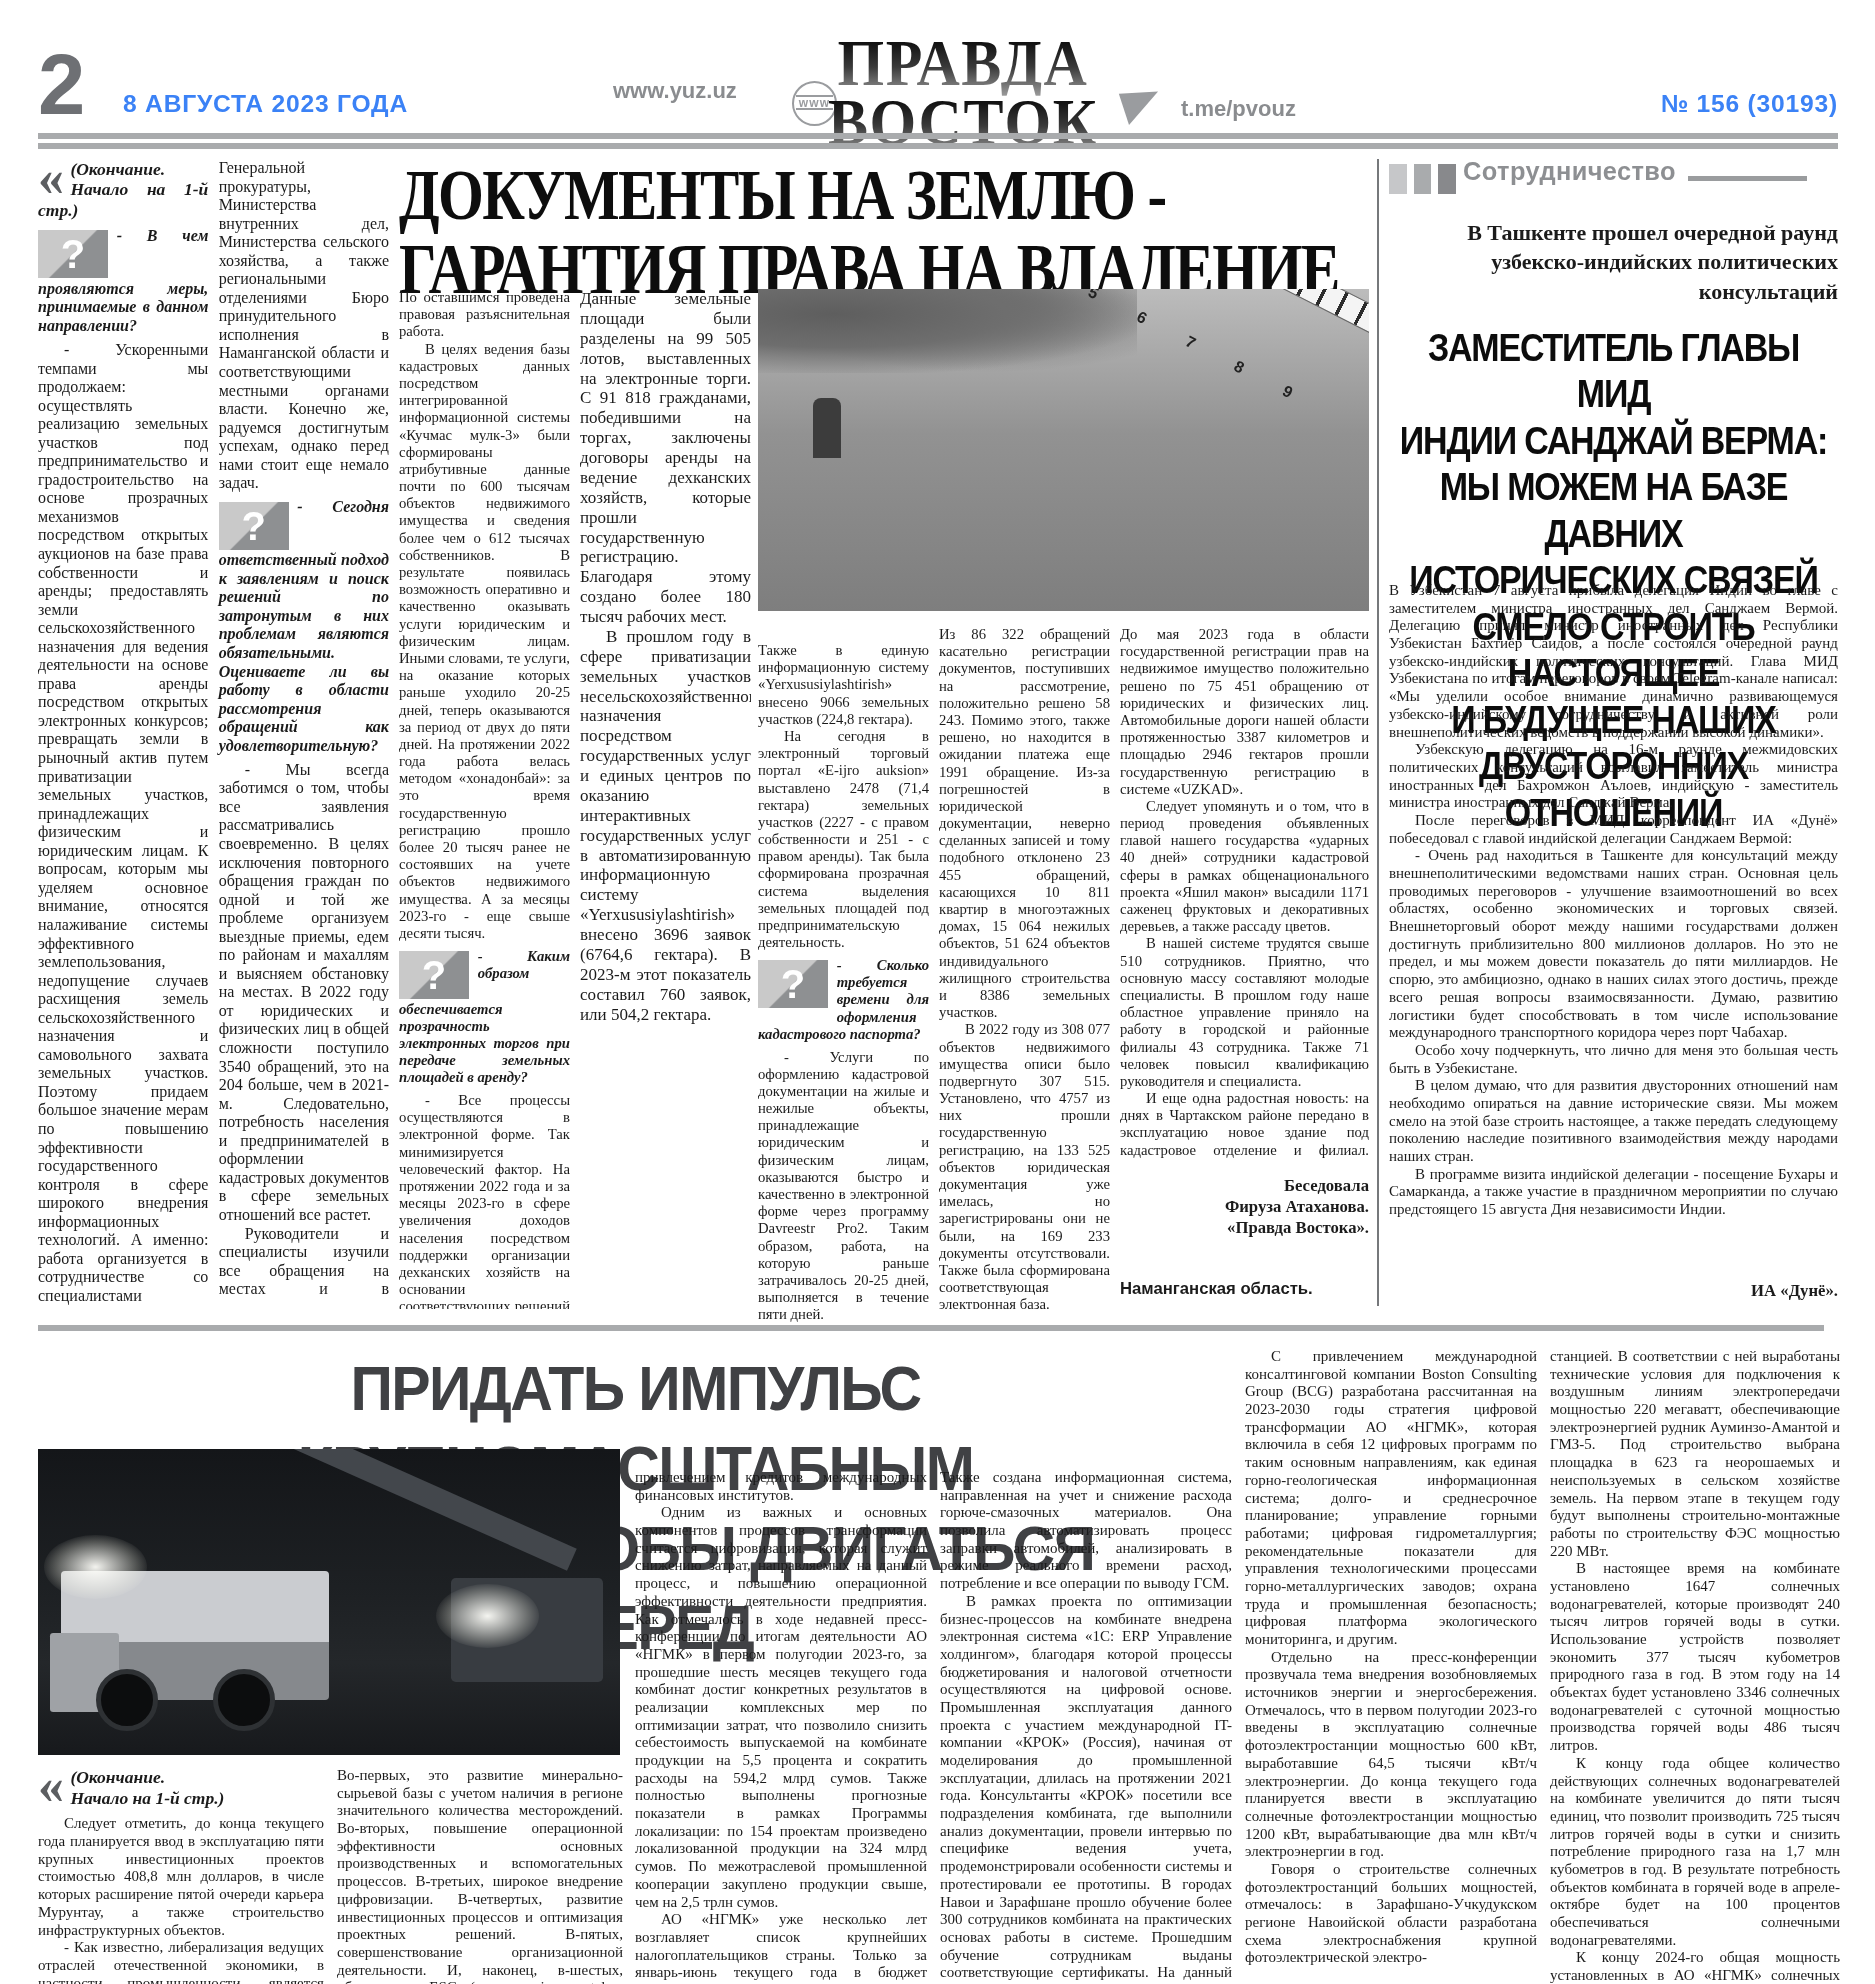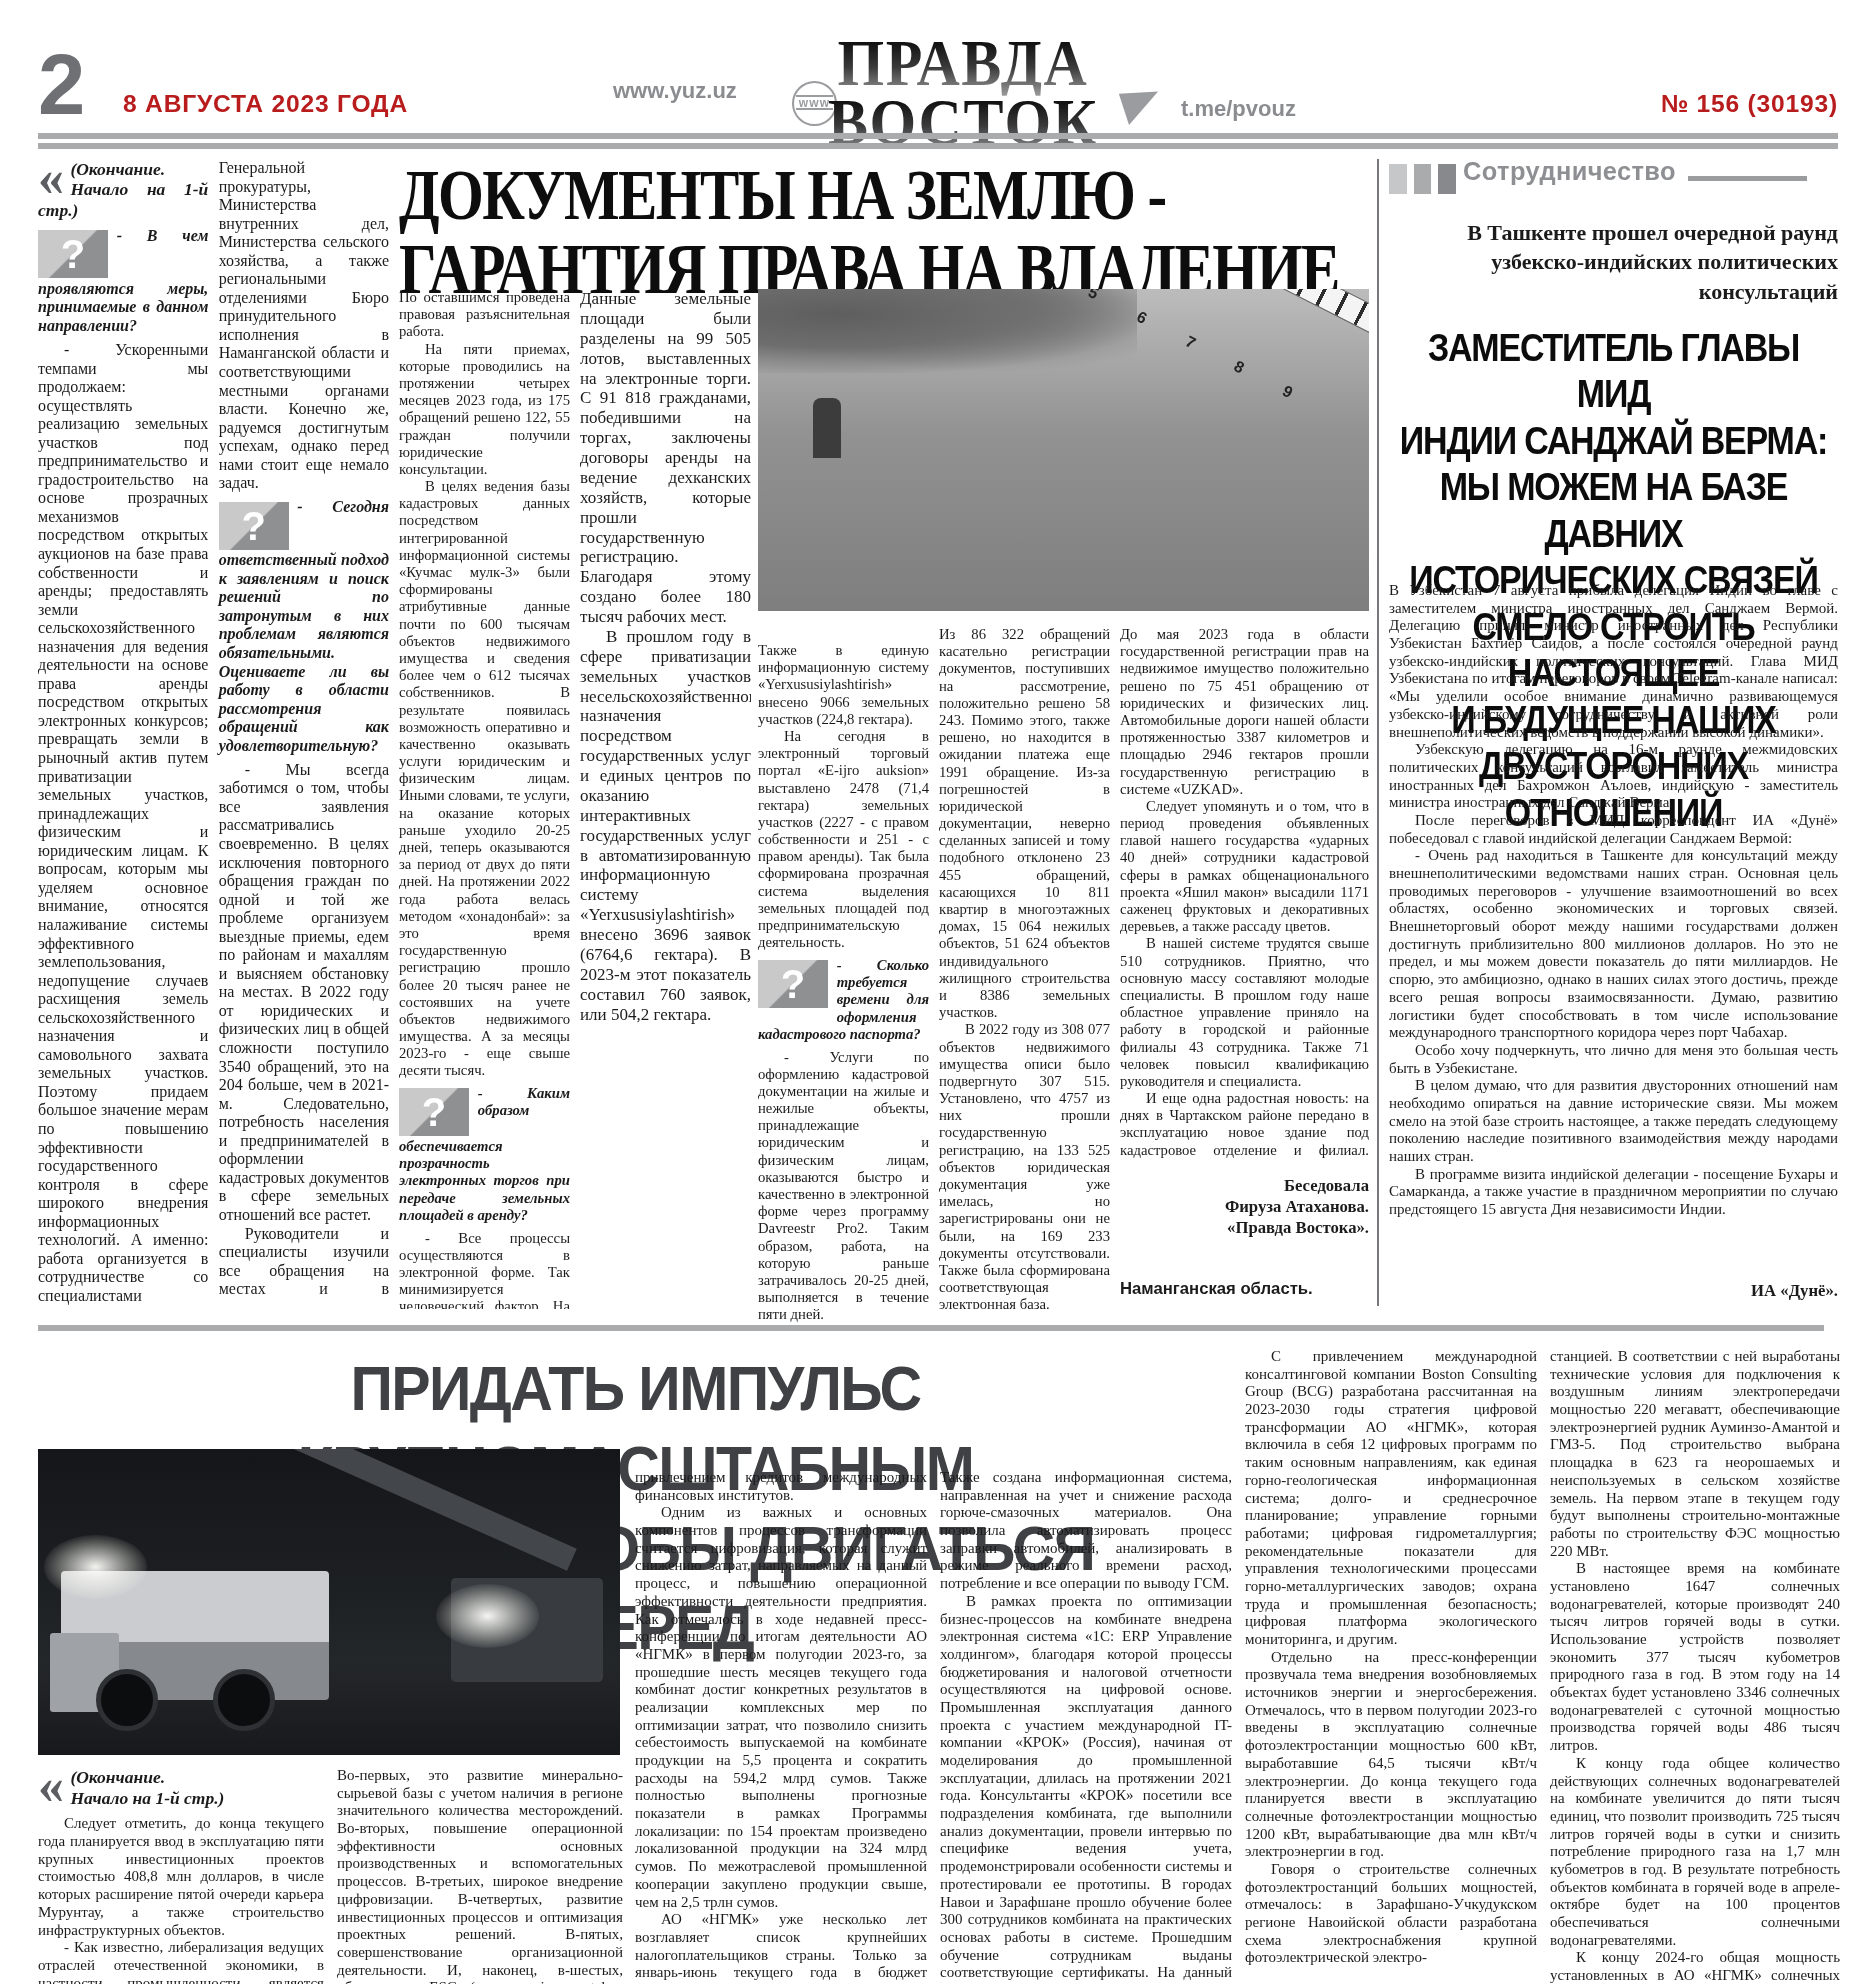--- a/index.html
+++ b/index.html
@@ -1,21 +1,21 @@
 <!DOCTYPE html>
 <html style="font-size:6.4px"><head>
 <meta charset="utf-8">
 <style>
   html,body{margin:0;padding:0;background:#e8e8e8;}
   #canvas{position:relative;width:1876px;height:2603px;background:#ffffff;overflow:hidden;
           font-family:"Liberation Serif",serif;color:#1b1b1b;}
   .abs{position:absolute;}
   
   .pagenum{font:bold 85px/1 "Liberation Sans",sans-serif;color:#6e7074;}
-  .hmeta{font:bold 24.6px/1 "Liberation Sans",sans-serif;color:#b91c1c;letter-spacing:0.8px;text-align:right;}
+  .hmeta{font:bold 24.6px/1 "Liberation Sans",sans-serif;color:#3b82f6;letter-spacing:0.8px;text-align:right;}
   .hsite{font:bold 22px/1 "Liberation Sans",sans-serif;color:#8a8c8f;}
   .masthead{font:bold 60px/0.98 "Liberation Serif",serif;letter-spacing:1.6px;text-align:center;
             background:linear-gradient(180deg,#000 0%,#3a3a3a 55%,#9a9a9a 100%);
             -webkit-background-clip:text;background-clip:text;color:transparent;
             transform:scaleY(1.08);transform-origin:top center;}
   .hrule{background:#a9abad;height:6px;}
   .globe{width:41px;height:41px;border:2.8px solid #9a9c9f;border-radius:50%;position:relative;margin-left:28px;}
   .globe:before,.globe:after{content:"";position:absolute;left:4%;right:4%;border-top:2.4px solid #9a9c9f;}
   .globe:before{top:30%;} .globe:after{top:62%;}
   .globe .www{position:absolute;top:34%;left:0;right:0;text-align:center;
@@ -102,21 +102,20 @@
       <p class="qpara"><span class="qicon">?</span><span>- Сегодня ответственный подход к заявлениям и поиск решений по затронутым в них проблемам являются обязательными. Оцениваете ли вы работу в области рассмотрения обращений как удовлетворительную?</span></p>
       <p class="para"><span>- Мы всегда заботимся о том, чтобы все заявления рассматривались своевременно. В целях исключения повторного обращения граждан по одной и той же проблеме организуем выездные приемы, едем по районам и махаллям и выясняем обстановку на местах. В 2022 году от юридических и физических лиц в общей сложности поступило 3540 обращений, это на 204 больше, чем в 2021-м. Следовательно, потребность населения и предпринимателей в оформлении кадастровых документов в сфере земельных отношений все растет.</span></p>
       <p class="para"><span>Руководители и специалисты изучили все обращения на местах и в положительном ключе решили 2014 из них. Относительно оставшихся 1526 ситуаций граждане получили необходимые разъяснения. На 15 выездных приемах, которые проводились в труднодоступных местностях и на окраинных территориях, касательно 575 обращений на местах были решены вопросы по 322 из них.</span></p>
     </div>
 
   <div class="abs" style="left:399px;top:158px;width:971px;height:1153px;">
     <div class="land-headline" style="width: 971px; white-space: pre-line;">ДОКУМЕНТЫ НА ЗЕМЛЮ -
 ГАРАНТИЯ ПРАВА НА ВЛАДЕНИЕ</div>
     <div class="abs colbox body-serif" style="left:0px;top:131px;width:171px;height:1020px;font-size:14.7px;line-height:1.17;">
         <p class="para ni"><span>По оставшимся проведена правовая разъяснительная работа.</span></p>
-        <p class="para"><span>На пяти приемах, которые проводились на протяжении четырех месяцев 2023 года, из 175 обращений решено 122, 55 граждан получили юридические консультации.</span></p>
         <p class="para"><span>В целях ведения базы кадастровых данных посредством интегрированной информационной системы «Кучмас мулк-3» были сформированы атрибутивные данные почти по 600 тысячам объектов недвижимого имущества и сведения более чем о 612 тысячах собственников. В результате появилась возможность оперативно и качественно оказывать услуги юридическим и физическим лицам. Иными словами, те услуги, на оказание которых раньше уходило 20-25 дней, теперь оказываются за период от двух до пяти дней. На протяжении 2022 года работа велась методом «хонадонбай»: за это время государственную регистрацию прошло более 20 тысяч ранее не состоявших на учете объектов недвижимого имущества. А за месяцы 2023-го - еще свыше десяти тысяч.</span></p>
         <p class="qpara"><span class="qicon">?</span><span>- Каким образом обеспечивается прозрачность электронных торгов при передаче земельных площадей в аренду?</span></p>
         <p class="para"><span>- Все процессы осуществляются в электронной форме. Так минимизируется человеческий фактор. На протяжении 2022 года и за месяцы 2023-го в сфере увеличения доходов населения посредством поддержки организации дехканских хозяйств на основании соответствующих решений хокимов районов в качестве государственной собственности оформлено и подвергнуто государственной регистрации 17 247 гектаров земли, полученной в запас от фермерских хозяйств и кластеров.</span></p>
       </div>
     <div class="abs colbox body-serif" style="left:181px;top:131px;width:171px;height:1020px;font-size:17px;line-height:1.17;">
         <p class="para ni"><span>Данные земельные площади были разделены на 99 505 лотов, выставленных на электронные торги. С 91 818 гражданами, победившими на торгах, заключены договоры аренды на ведение дехканских хозяйств, которые прошли государственную регистрацию. Благодаря этому создано более 180 тысяч рабочих мест.</span></p>
         <p class="para"><span>В прошлом году в сфере приватизации земельных участков несельскохозяйственного назначения посредством государственных услуг и единых центров по оказанию интерактивных государственных услуг в автоматизированную информационную систему «Yerxususiylashtirish» внесено 3696 заявок (6764,6 гектара). В 2023-м этот показатель составил 760 заявок, или 504,2 гектара.</span></p>
       </div>
 
     <div class="ph ph-mid" style="left:359px;top:131px;width:611px;height:322px;">

